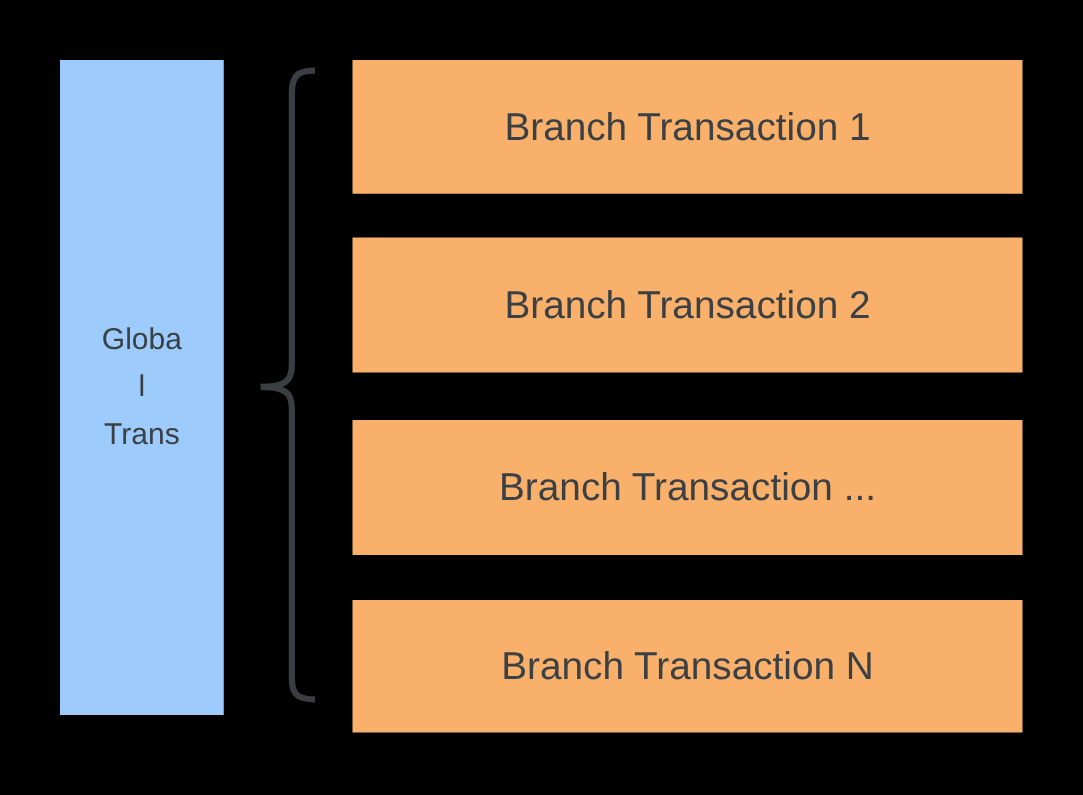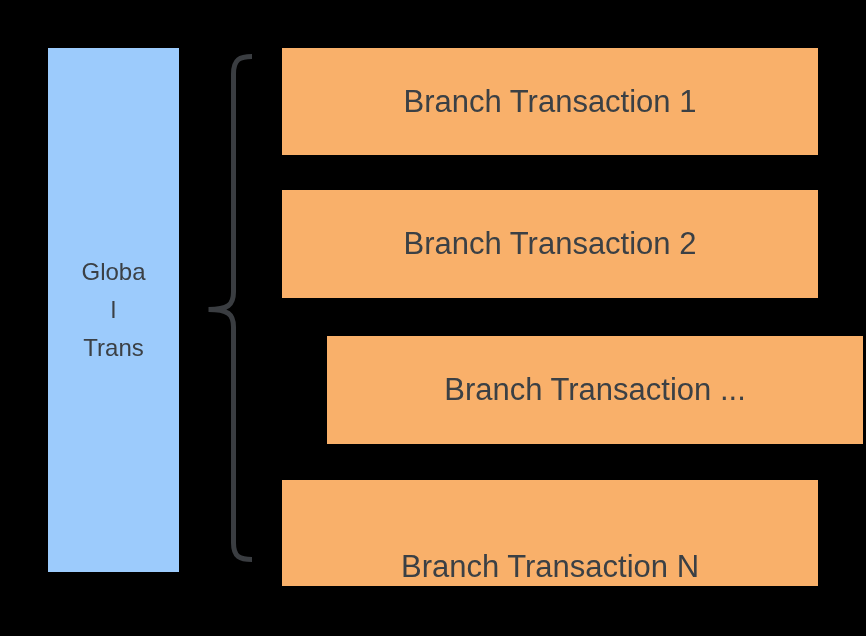--- a/index.html
+++ b/index.html
@@ -59,22 +59,22 @@
     justify-content: center;
   }
   .branch-box .label {
     font-size: 31px;
     line-height: 38px;
     color: var(--text-color, #3B4045);
     white-space: pre;
   }
   .branch-1 { top: 48px;  height: 107px; }
   .branch-2 { top: 190px; height: 108px; }
-  .branch-3 { top: 336px; height: 108px; margin-left: 45px; }
-  .branch-4 { top: 480px; height: 106px; align-items: flex-end; }
+  .branch-3 { top: 336px; height: 108px; }
+  .branch-4 { top: 480px; height: 106px; }
 </style>
 </head>
 <body>
 
 <div class="canvas">
 
   <div class="global-box">
     <span class="line">Globa</span>
     <span class="line">l</span>
     <span class="line">Trans</span>

